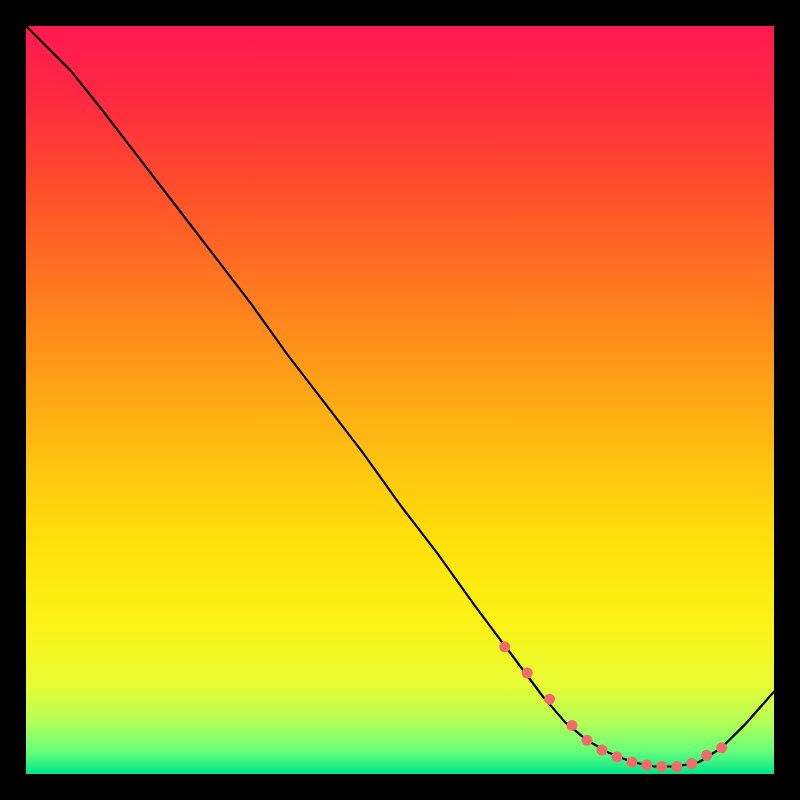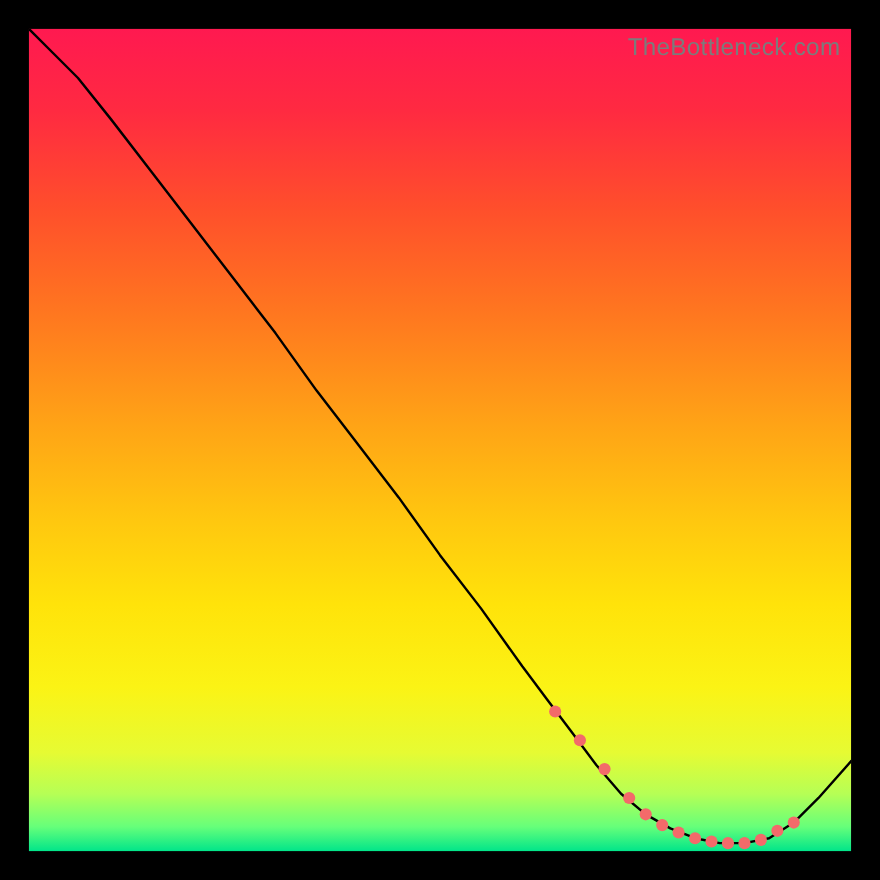--- a/index.html
+++ b/index.html
@@ -65,21 +65,20 @@
             <stop offset="80.00%" stop-color="#fbf315"></stop>
             <stop offset="88.00%" stop-color="#e6fb33"></stop>
             <stop offset="93.00%" stop-color="#b6ff55"></stop>
             <stop offset="97.00%" stop-color="#66ff7a"></stop>
             <stop offset="100.00%" stop-color="#00e58a"></stop>
           </linearGradient>
       </defs>
       <rect x="0" y="0" width="748" height="748" fill="url(#bg-grad)"></rect>
     </svg>
 
-    <div class="watermark">TheBottleneck.com</div>
 
     <svg class="overlay" viewBox="0 0 748 748" preserveAspectRatio="none">
       <path id="curve-path" fill="none" stroke="#000" stroke-width="2.2" stroke-linecap="round" stroke-linejoin="round" d="M0.0 0.0 L22.4 22.4 L44.9 44.9 L74.8 82.3 L112.2 130.9 L149.6 179.5 L187.0 228.1 L224.4 276.8 L261.8 329.1 L299.2 377.7 L336.6 426.4 L374.0 478.7 L411.4 527.3 L448.8 579.7 L471.2 609.6 L493.7 639.5 L516.1 669.5 L538.6 695.6 L561.0 714.3 L583.4 727.1 L605.9 736.0 L628.3 740.5 L650.8 740.5 L673.2 736.0 L695.6 721.8 L718.1 699.4 L748.0 665.7"></path>
       <g id="markers-group">
           <circle cx="478.7" cy="620.8" r="5.5" fill="#f36a6a"></circle>
           <circle cx="501.2" cy="647.0" r="5.5" fill="#f36a6a"></circle>
           <circle cx="523.6" cy="673.2" r="5.5" fill="#f36a6a"></circle>
           <circle cx="546.0" cy="699.4" r="5.5" fill="#f36a6a"></circle>
           <circle cx="561.0" cy="714.3" r="5.5" fill="#f36a6a"></circle>
           <circle cx="576.0" cy="724.1" r="5.5" fill="#f36a6a"></circle>

